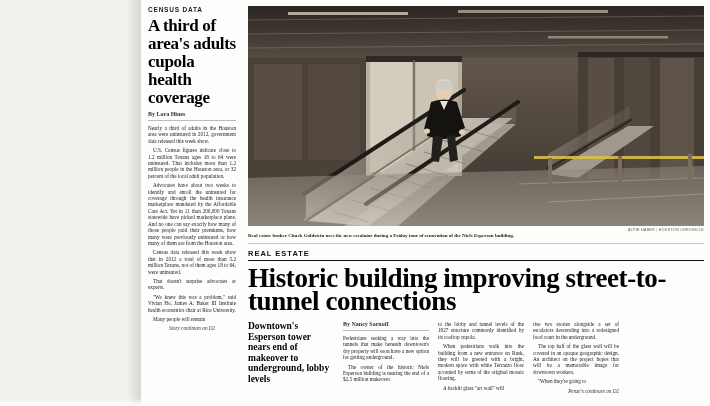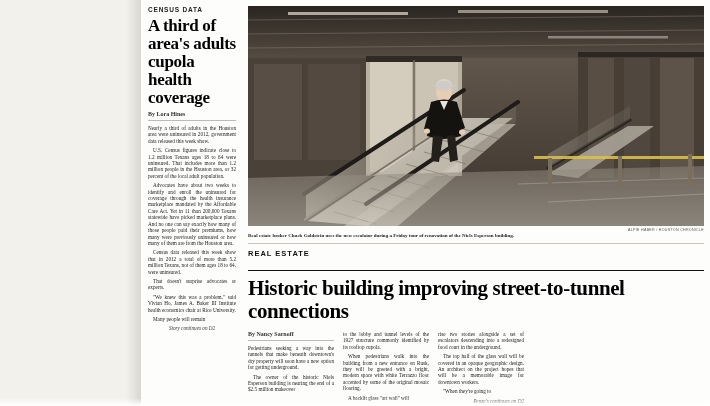--- a/index.html
+++ b/index.html
@@ -132,27 +132,27 @@
     left: 100px; top: 243px;
     width: 456px;
   }
   .section-label {
     font-family: "Liberation Sans", sans-serif;
     font-size: 7.5px;
     font-weight: 700;
     letter-spacing: 1px;
     text-transform: uppercase;
     color: #111;
-    padding-bottom: 12px;
+    padding-bottom: 2px;
     border-bottom: 1px solid #111;
   }
   .headline-deck {
     font-family: "Liberation Serif", serif;
     font-weight: 700;
-    font-size: 21px;
+    font-size: 27px;
     line-height: 23px;
     letter-spacing: -0.4px;
     margin: 6px 0 8px 0;
     color: #000;
   }
   .lower-cols {
     display: flex;
     gap: 9px;
   }
   .lcol { width: 86px; }
@@ -348,20 +348,23 @@
       <div class="credit">ALPIE HABER / HOUSTON CHRONICLE</div>
       <div class="caption">Real estate broker Chuck Goldstein uses the new escalator during a Friday tour of renovation of the Niels Esperson building.</div>
     </div>
 
     <div class="lower">
       <div class="section-label">REAL ESTATE</div>
       <div class="headline-deck">Historic building improving street-to-tunnel connections</div>
 
       <div class="lower-cols">
 
+        <div class="lcol">
+          <div class="subhead">Downtown's Esperson tower nears end of makeover to underground, lobby levels</div>
+        </div>
 
         <div class="lcol">
           <div class="byline2">By Nancy Sarnoff</div>
           <div class="body-text">
             <p class="first">Pedestrians seeking a way into the tunnels that make beneath downtown's dry property will soon have a new option for getting underground.</p>
             <p>The owner of the historic Niels Esperson building is nearing the end of a $2.5 million makeover</p>
           </div>
         </div>
 
         <div class="lcol">

